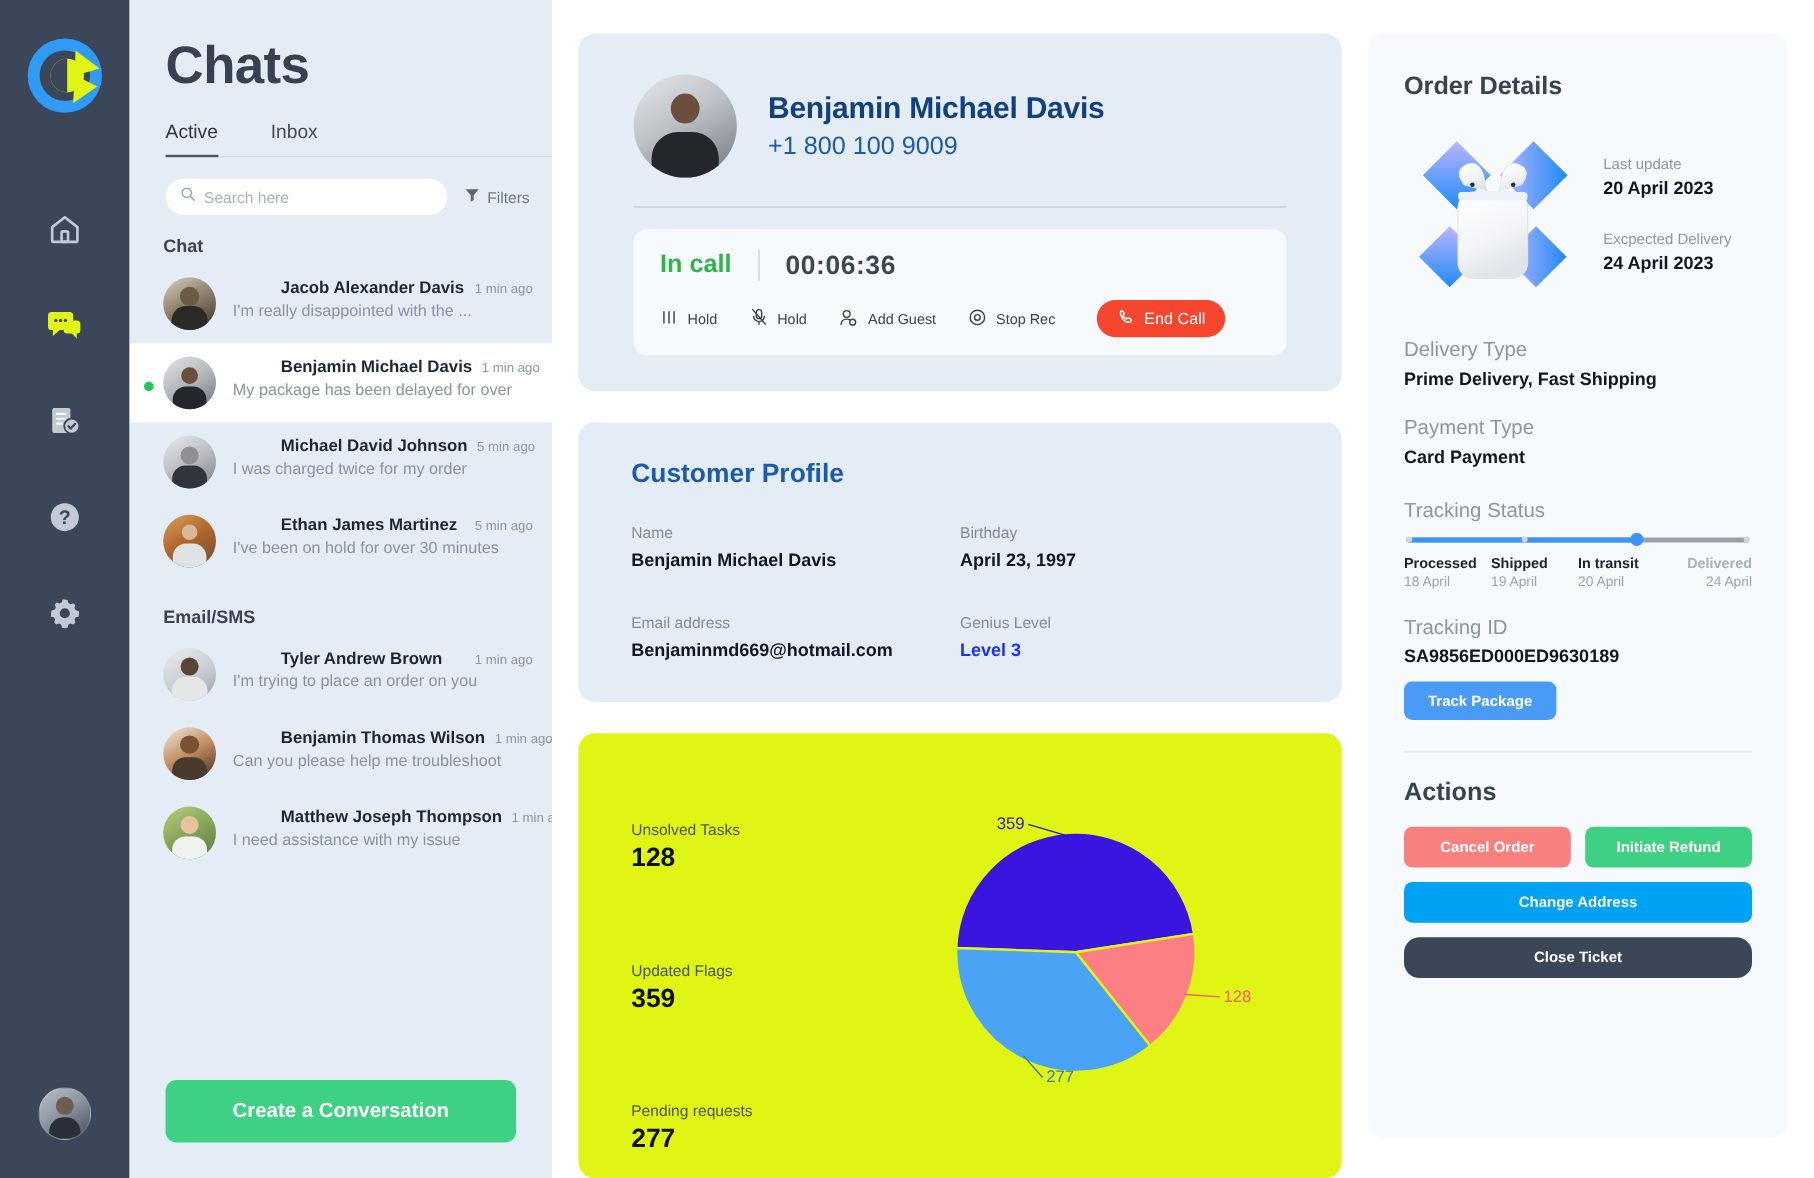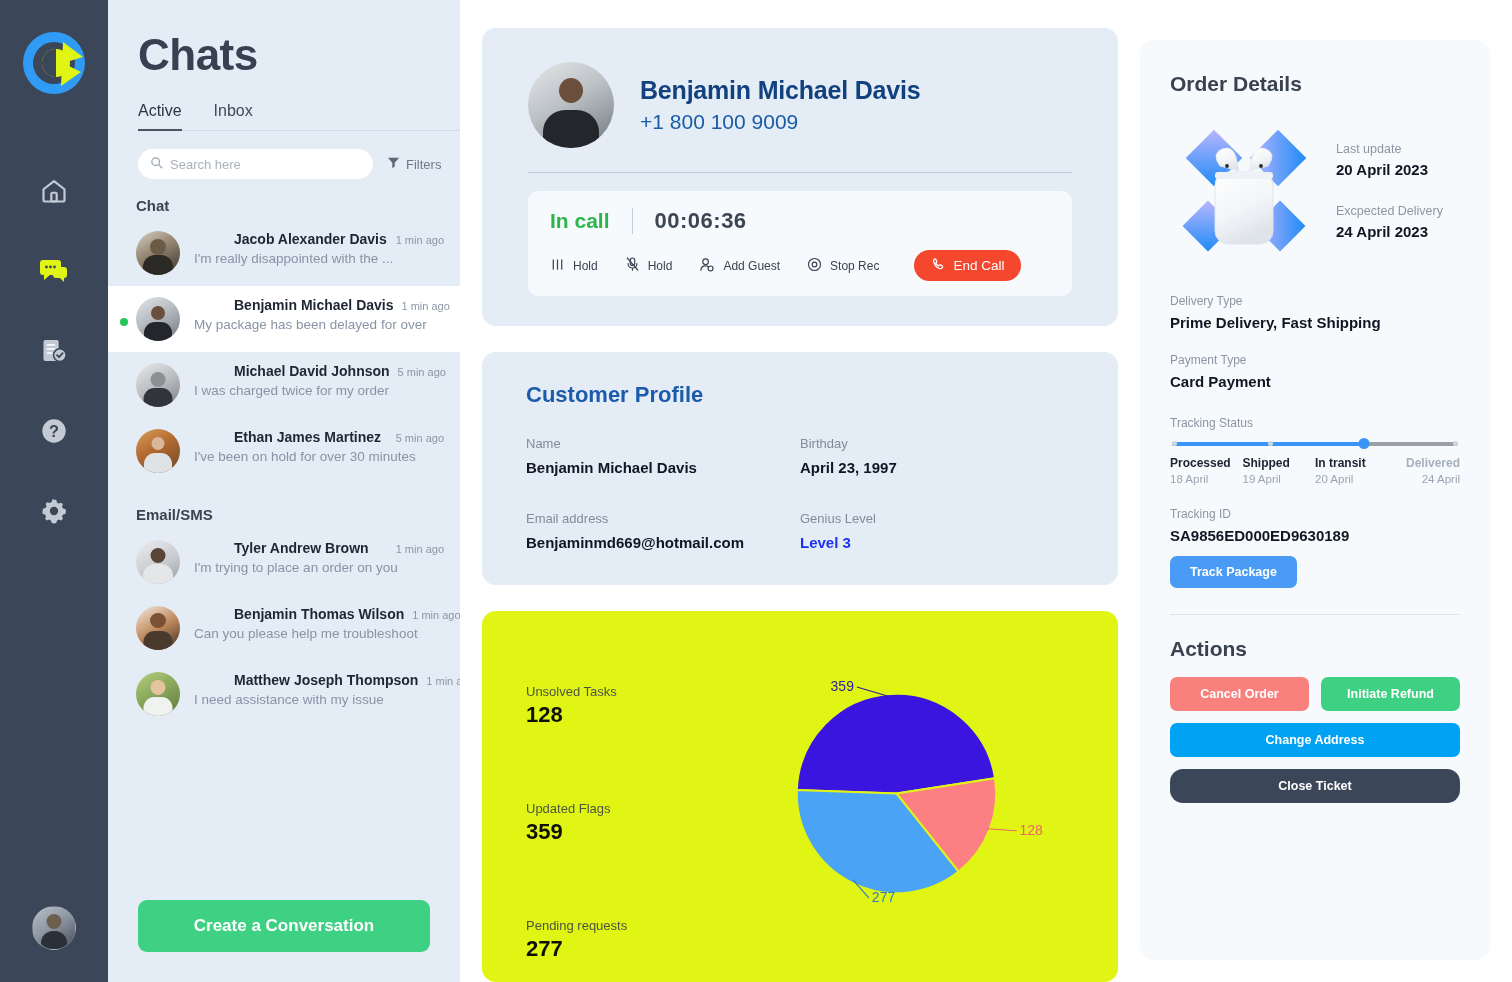--- a/index.html
+++ b/index.html
@@ -44,21 +44,21 @@
     width: 352px; flex: 0 0 352px; height: 982px;
     background: #e4ecf5;
     display: flex; flex-direction: column;
     position: relative;
   }
   .chats-title {
     font-size: 44px; font-weight: bold; color: #374151;
     margin: 30px 0 0 30px; letter-spacing: -0.5px;
   }
   .tabs {
-    display: flex; gap: 32px; margin: 22px 0 0 30px;
+    display: flex; gap: 44px; margin: 22px 0 0 30px;
     border-bottom: 1px solid #d3dde8; padding-bottom: 0; width: calc(100% - 30px);
   }
   .tab {
     font-size: 16px; color: #3f4a5a; padding-bottom: 9px; cursor: pointer;
     border-bottom: 2px solid transparent; margin-bottom: -1px;
   }
   .tab.active { color: #2c3545; border-bottom-color: #4a5564; }
   .searchrow { display: flex; align-items: center; gap: 14px; margin: 18px 0 0 30px; }
   .searchbox {
     width: 235px; height: 30px; background: #fff; border-radius: 16px;
@@ -147,34 +147,34 @@
     display: flex; align-items: stretch; flex: 1 1 auto; min-height: 0;
   }
   .stats-left { display: flex; flex-direction: column; justify-content: space-between; width: 250px; }
   .sl { font-size: 13px; color: #4e5442; margin-top: 45px; }
   .sv { font-size: 22px; font-weight: bold; color: #0f1108; margin-top: 3px; }
   .stats-right { flex: 1 1 auto; position: relative; }
 
   
   .order {
     width: 372px; flex: 0 0 372px; height: 824px;
-    padding: 40px 22px 0 0;
+    padding: 28px 22px 0 0;
   }
   .order-inner {
     background: #f6fafc; border-radius: 14px; height: 920px;
     padding: 32px 30px 0 30px; overflow: hidden;
   }
   .order-title { font-size: 21px; font-weight: bold; color: #39424f; }
   .prod-row { display: flex; gap: 18px; margin-top: 28px; align-items: flex-start; }
   .prod-img { width: 148px; height: 148px; flex: 0 0 148px; position: relative; }
   .prod-meta { padding-top: 18px; }
   .pm-l { font-size: 12.5px; color: #8c96a3; }
   .pm-v { font-size: 15px; font-weight: bold; color: #111722; margin-top: 5px; }
   .pm-gap { height: 26px; }
-  .ol { font-size: 12px; color: #8c96a3; }
+  .ol { font-size: 17px; color: #8c96a3; }
   .ov { font-size: 15px; font-weight: bold; color: #111722; margin-top: 6px; }
   .blk { margin-top: 22px; }
   .track-wrap { margin-top: 26px; }
   .track-bar { position: relative; height: 7px; margin: 10px 2px 0 2px; }
   .track-bg { position: absolute; inset: 0; height: 4px; top: 1.5px; background: #9aa0a6; border-radius: 2px; }
   .track-fg { position: absolute; left: 0; height: 4px; top: 1.5px; width: 67%; background: #3b95f6; border-radius: 2px; }
   .track-knob {
     position: absolute; left: 67%; top: -2px; width: 11px; height: 11px;
     border-radius: 50%; background: #3b95f6; transform: translateX(-50%); cursor: pointer;
   }

